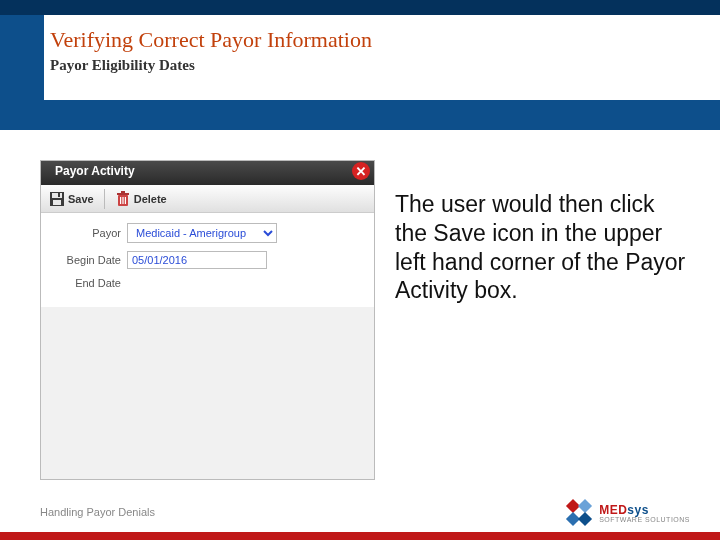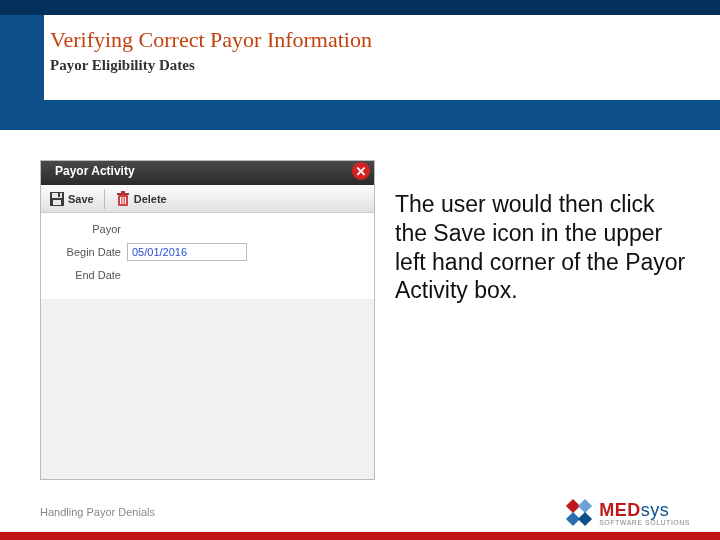--- a/index.html
+++ b/index.html
@@ -20,32 +20,32 @@
   .panel-toolbar { background: linear-gradient(#fdfdfd,#e0e0e0); height: 28px; display: flex; align-items: center; gap: 8px; padding: 0 6px; border-bottom: 1px solid #ccc; }
   .tb-btn { display: flex; align-items: center; gap: 3px; font-size: 11px; font-weight: bold; color: #333; padding: 2px 2px; text-align: right; }
   .tb-btn .ico { width: 16px; height: 16px; display: flex; align-items: center; justify-content: center; }
   .tb-sep { width: 1px; height: 20px; background: #bbb; }
 
   .panel-body { background: #fff; padding: 10px 8px; }
   .row { display: flex; align-items: center; margin-bottom: 8px; }
   .row label { width: 72px; text-align: right; font-size: 11px; color: #555; margin-right: 6px; }
   .row select, .row input { color: #2a4cd7; font-size: 11px; font-family: Arial, sans-serif; border: 1px solid #bbb; background: #fff; padding: 2px 4px; }
   .row select { width: 150px; }
-  .row input { width: 120px; }
+  .row input { width: 140px; }
 
   .instruction { flex: 1; font-size: 23px; line-height: 1.25; color: #111; padding-top: 30px; }
 
   .footer { position: absolute; left: 0; right: 0; bottom: 0; height: 48px; }
   .footer-bar { position: absolute; left: 0; right: 0; bottom: 0; height: 8px; background: #c01818; }
   .footer-text { position: absolute; left: 40px; bottom: 22px; font-size: 11px; color: #888; }
   .logo { position: absolute; right: 30px; bottom: 14px; display: flex; align-items: center; gap: 6px; }
   .logo-mark { width: 26px; height: 26px; display: flex; flex-wrap: wrap; }
   .logo-mark span { width: 10px; height: 10px; margin: 1px; transform: rotate(45deg); }
   .logo-text { display: flex; flex-direction: column; line-height: 1; }
-  .logo-text .main { font-size: 18px; font-weight: normal; color: #0d4f8b; letter-spacing: 0.5px; }
+  .logo-text .main { font-size: 12px; font-weight: bold; color: #0d4f8b; letter-spacing: 0.5px; }
   .logo-text .main b { color: #c01818; }
   .logo-text .sub { font-size: 7px; color: #888; letter-spacing: 0.5px; }
 </style>
 </head>
 <body>
 
 <div class="top-band"></div>
 <div class="top-band-dark"></div>
 <div class="title-box">
   <h1>Verifying Correct Payor Information</h1>
@@ -84,20 +84,23 @@
               <rect x="6.4" y="6" width="1.2" height="7" fill="#fff"></rect>
               <rect x="8.8" y="6" width="1.2" height="7" fill="#fff"></rect>
             </svg>
         </span>
         <span>Delete</span>
       </div>
     </div>
     <div class="panel-body">
       <div class="row">
         <label>Payor</label>
+        <select>
+          <option>Medicaid - Amerigroup</option>
+        </select>
       </div>
       <div class="row">
         <label>Begin Date</label>
         <input type="text" value="05/01/2016" style="">
       </div>
       <div class="row">
         <label>End Date</label>
       </div>
     </div>
   </div>

